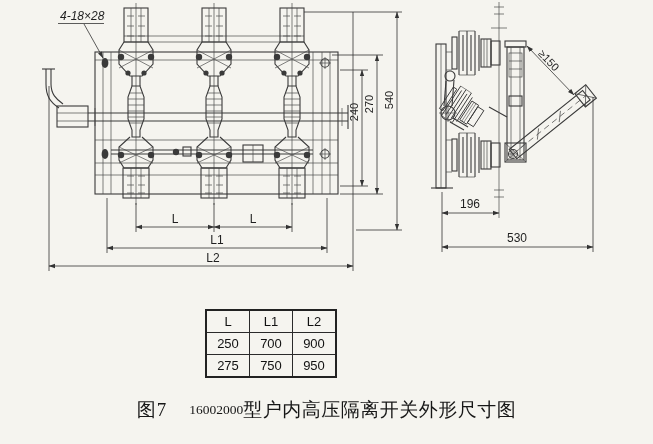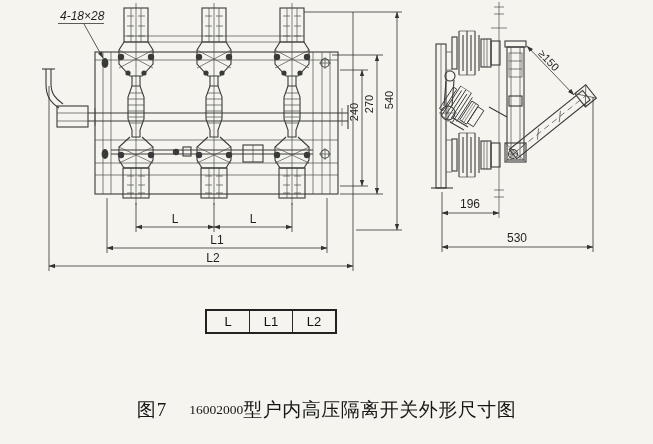--- a/index.html
+++ b/index.html
@@ -273,20 +273,30 @@
   </g>
 </svg>
 
 <table class="dim-table">
   <tbody>
     <tr>
       <td>L</td>
       <td>L1</td>
       <td>L2</td>
     </tr>
+    <tr>
+      <td>250</td>
+      <td>700</td>
+      <td>900</td>
+    </tr>
+    <tr>
+      <td>275</td>
+      <td>750</td>
+      <td>950</td>
+    </tr>
   </tbody>
 </table>
 
 <div class="caption">
   <span>图7</span>
   <span class="cap-main">
     <span class="frac">
       <span>1600</span>
       <span>2000</span>
     </span>

